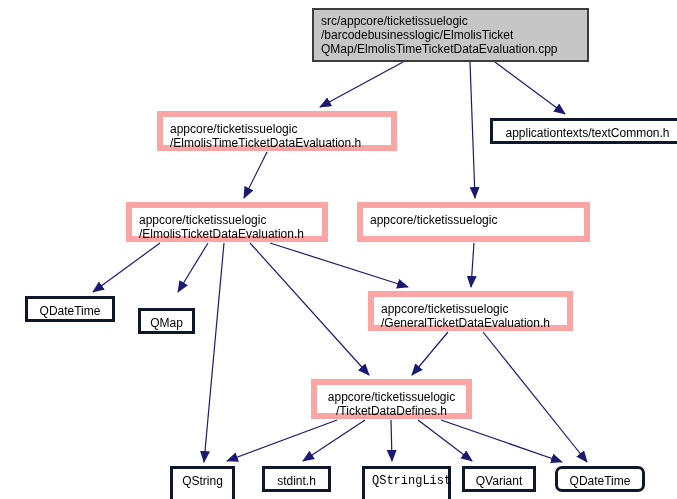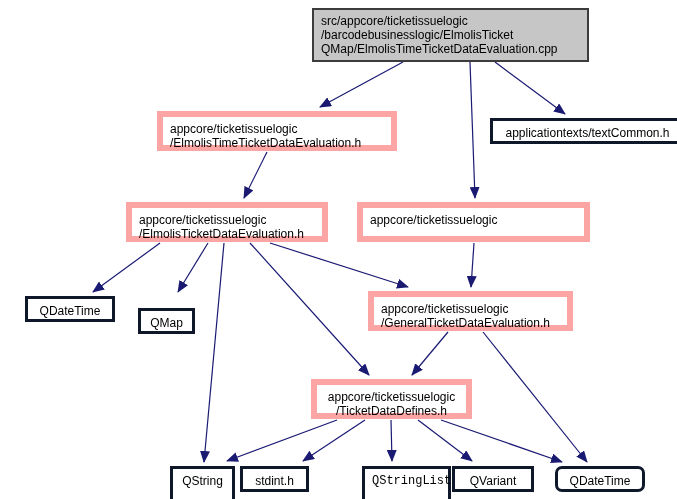--- a/index.html
+++ b/index.html
@@ -104,29 +104,29 @@
 
   <div class="node center" style="left:291px;top:379px;width:161px;height:40px;">
     <span class="ln">appcore/ticketissuelogic</span>
     <span class="ln">/TicketDataDefines.h</span>
   </div>
 
   <div class="node external center" style="left:150px;top:466px;width:65px;height:38px;">
     <span class="ln">QString</span>
   </div>
 
-  <div class="node external center" style="left:220px;top:466px;width:69px;height:26px;">
+  <div class="node external center" style="left:242px;top:466px;width:69px;height:26px;">
     <span class="ln">stdint.h</span>
   </div>
 
   <div class="node external center" style="left:342px;top:466px;width:89px;height:38px;font-family:Liberation Mono, monospace;">
     <span class="ln">QStringList</span>
   </div>
 
-  <div class="node external center" style="left:432px;top:466px;width:82px;height:26px;">
+  <div class="node external center" style="left:442px;top:466px;width:74px;height:26px;">
     <span class="ln">QVariant</span>
   </div>
 
   <div class="node external center" style="left:535px;top:466px;width:90px;height:26px;border-radius:7px;">
     <span class="ln">QDateTime</span>
   </div>
 
 </div>
 
 </body></html>

